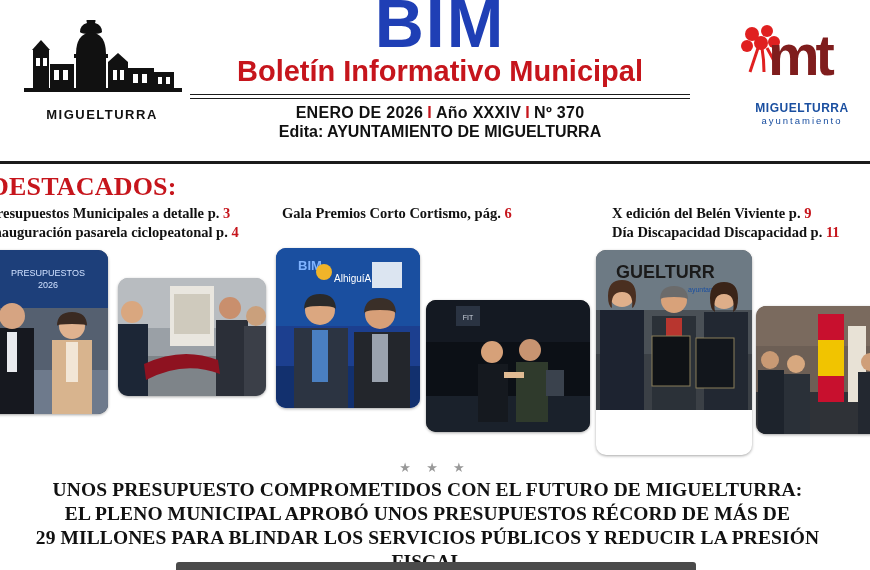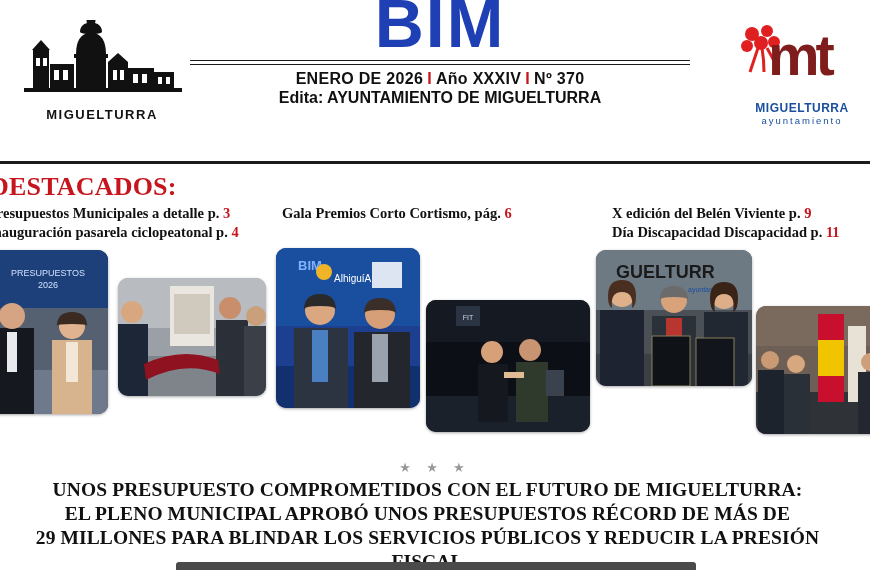--- a/index.html
+++ b/index.html
@@ -253,20 +253,21 @@
           <rect x="148" y="57" width="4" height="7" fill="#fff"></rect>
 
           <rect x="6" y="68" width="158" height="4"></rect>
         </g>
       </svg>
       <div class="logo-left-name">MIGUELTURRA</div>
     </div>
 
     <div class="title-block">
       <div class="bim">BIM</div>
+      <div class="subtitle">Boletín Informativo Municipal</div>
       <div class="rule-row"></div>
       <div class="issue-line">
         <span>ENERO DE 2026</span><span class="sep">I</span><span>Año XXXIV</span><span class="sep">I</span><span>Nº 370</span>
       </div>
       <div class="edita-line">Edita: AYUNTAMIENTO DE MIGUELTURRA</div>
     </div>
 
     <div class="logo-right">
       <div class="mt-mark">
         <svg class="mt-flower" width="46" height="52" viewBox="0 0 46 52">
@@ -398,21 +399,21 @@
 
         <circle cx="66" cy="52" r="11" fill="#d6a179"></circle>
         <rect x="52" y="64" width="30" height="58" fill="#15191f"></rect>
         <circle cx="104" cy="50" r="11" fill="#c89471"></circle>
         <rect x="90" y="62" width="32" height="60" fill="#2f3a2c"></rect>
         <rect x="78" y="72" width="20" height="6" fill="#e0bb93"></rect>
         <rect x="120" y="70" width="18" height="26" fill="#3a424d"></rect>
       </svg>
     </div>
 
-    <div class="ph" style="left:596px; top:6px; width:156px; height:136px;">
+    <div class="ph" style="left:596px; top:6px; width:156px; height:205px;">
       <svg class="ph-inner" viewBox="0 0 156 160" preserveAspectRatio="none">
         <rect width="156" height="160" fill="#4a5056"></rect>
         <rect x="0" y="0" width="156" height="60" fill="#6d7a84"></rect>
         <text x="20" y="28" font-family="Liberation Sans, sans-serif" font-size="18" font-weight="bold" fill="#1a1a1a">GUELTURR</text>
         <text x="92" y="42" font-family="Liberation Sans, sans-serif" font-size="7" fill="#1a4fa0">ayuntamiento</text>
         <rect x="0" y="104" width="156" height="56" fill="#3b4046"></rect>
 
         <circle cx="26" cy="44" r="13" fill="#e0b08b"></circle>
         <path d="M26 30 q-14 0 -14 16 q0 10 4 12 q-2 -16 10 -16 q12 0 10 16 q4 -2 4 -12 q0 -16 -14 -16" fill="#4a2f20"></path>
         <rect x="4" y="60" width="44" height="100" fill="#1d2330"></rect>

